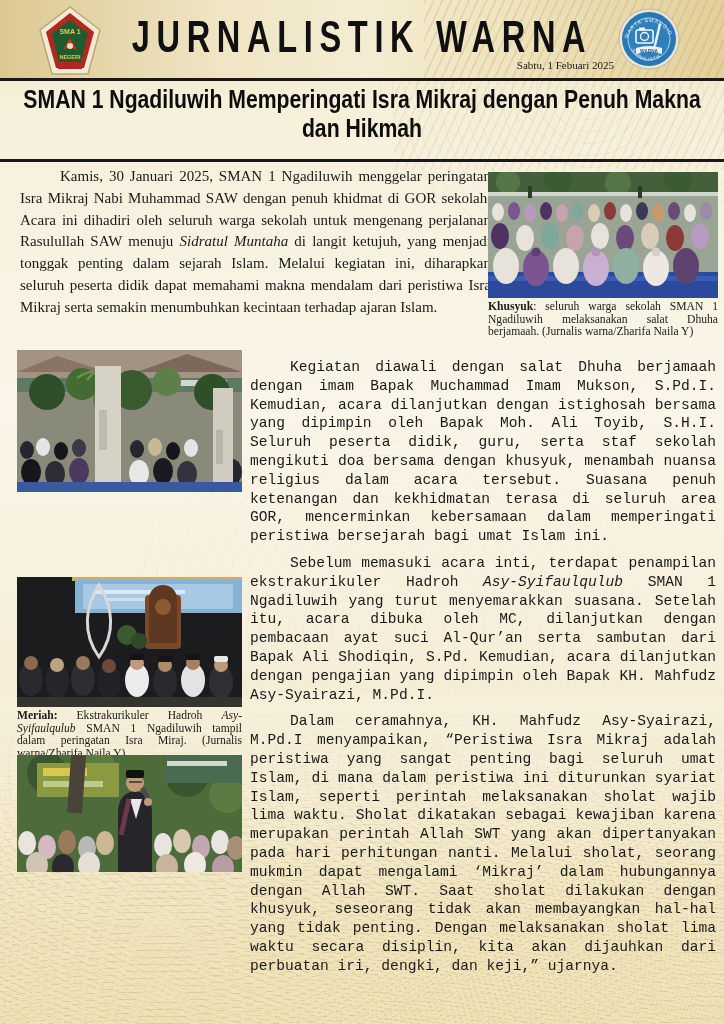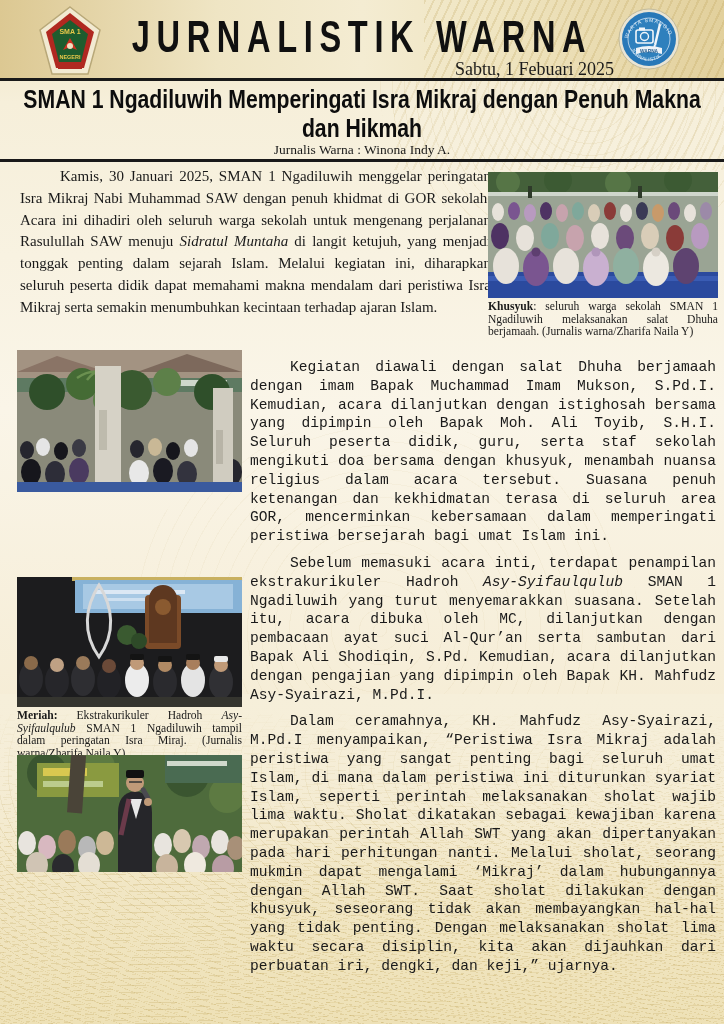--- a/index.html
+++ b/index.html
@@ -24,21 +24,21 @@
   .deco-bottom-fade{left:0; right:0; bottom:0; height:330px;
     background:linear-gradient(180deg, #f6efda 0%, rgba(246,239,218,0) 55%);}
   
   .masthead{position:absolute; left:0; top:0; width:724px; height:78px;
     background:linear-gradient(90deg,#dcc892 0%,#efe5c4 30%,#f4ecd2 50%,#efe4bf 70%,#e2d09c 100%);}
   .masthead::after{content:""; position:absolute; right:0; top:0; width:300px; height:78px;
     background:repeating-linear-gradient(115deg, rgba(180,150,70,.20) 0 2px, rgba(180,150,70,0) 2px 8px);}
   .masthead-title{position:absolute; left:50%; top:12px; transform:translateX(-50%) scaleX(.74);
     font-family:"Liberation Sans", sans-serif; font-weight:bold; font-size:44px; letter-spacing:9px;
     white-space:nowrap; color:#101010; z-index:3;}
-  .masthead-date{position:absolute; right:110px; top:59px; font-size:18px; z-index:3;margin-left:43px;}
+  .masthead-date{position:absolute; right:110px; top:59px; font-size:11px; z-index:3;margin-left:43px;}
   .badge{position:absolute; top:6px; z-index:3;}
   .badge-school{left:37px;}
   .badge-club{right:44px; top:8px;}
   
   .rule{position:absolute; left:0; width:724px; height:3px; background:#191919; z-index:4;}
   .rule-1{top:78px;} .rule-2{top:159px;}
   .headline{position:absolute; top:85px; left:50%; margin-left:-430px; width:860px; text-align:center; z-index:3;}
   .headline-inner{display:inline-block; transform:scaleX(.8);
     font-family:"Liberation Sans", sans-serif; font-weight:800; font-size:26.5px; line-height:29px; color:#0d0d0d;}
   .byline{position:absolute; top:142px; left:0; width:724px; text-align:center; font-size:13.5px; z-index:3;}
@@ -108,21 +108,20 @@
     </svg>
 
     <div class="masthead-date">Sabtu, 1 Febuari 2025</div>
   </header>
 
   <div class="rule rule-1"></div>
 
   <div class="headline">
     <div class="headline-inner">SMAN 1 Ngadiluwih Memperingati Isra Mikraj dengan Penuh Makna dan Hikmah</div>
   </div>
-  <div class="byline">Jurnalis Warna : Winona  Indy A.</div>
 
   <div class="rule rule-2"></div>
 
   <p class="intro"><span>Kamis, 30 Januari 2025, SMAN 1 Ngadiluwih menggelar peringatan Isra Mikraj Nabi Muhammad SAW dengan penuh khidmat di GOR sekolah. Acara ini dihadiri oleh seluruh warga sekolah untuk mengenang perjalanan Rasulullah SAW menuju </span><i>Sidratul Muntaha</i><span> di langit ketujuh, yang menjadi tonggak penting dalam sejarah Islam. Melalui kegiatan ini, diharapkan seluruh peserta didik dapat memahami makna mendalam dari peristiwa Isra Mikraj serta semakin menumbuhkan kecintaan terhadap ajaran Islam.</span></p>
 
   <figure class="fig-dhuha">
     <svg width="230" height="126" viewBox="0 0 230 126">
       <rect width="230" height="126" fill="#9aa494"></rect>
       <rect width="230" height="22" fill="#44603a"></rect>
       <circle cx="20" cy="10" r="12" fill="#567546"></circle>

